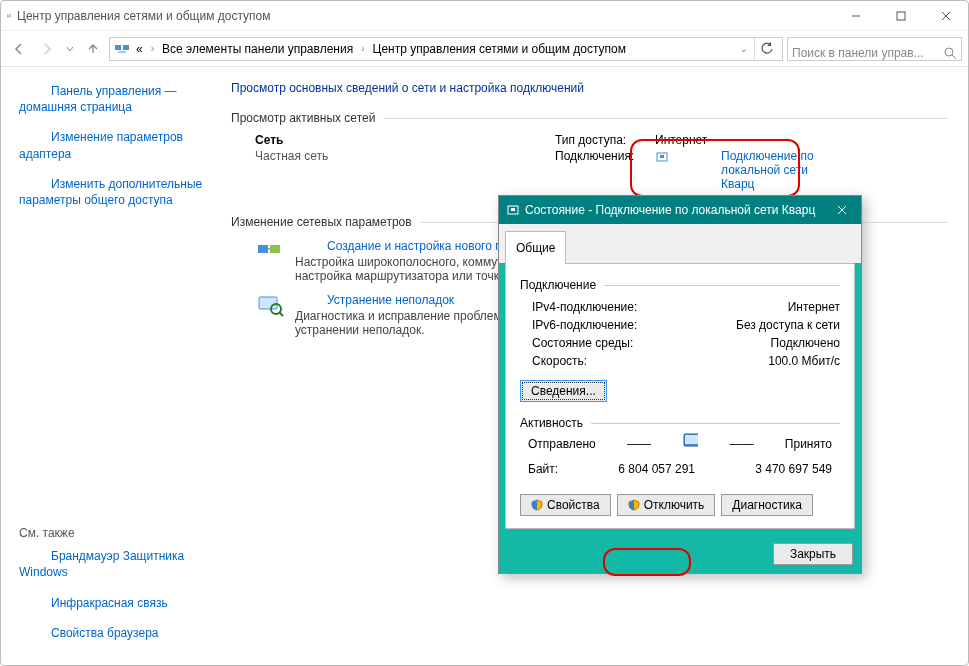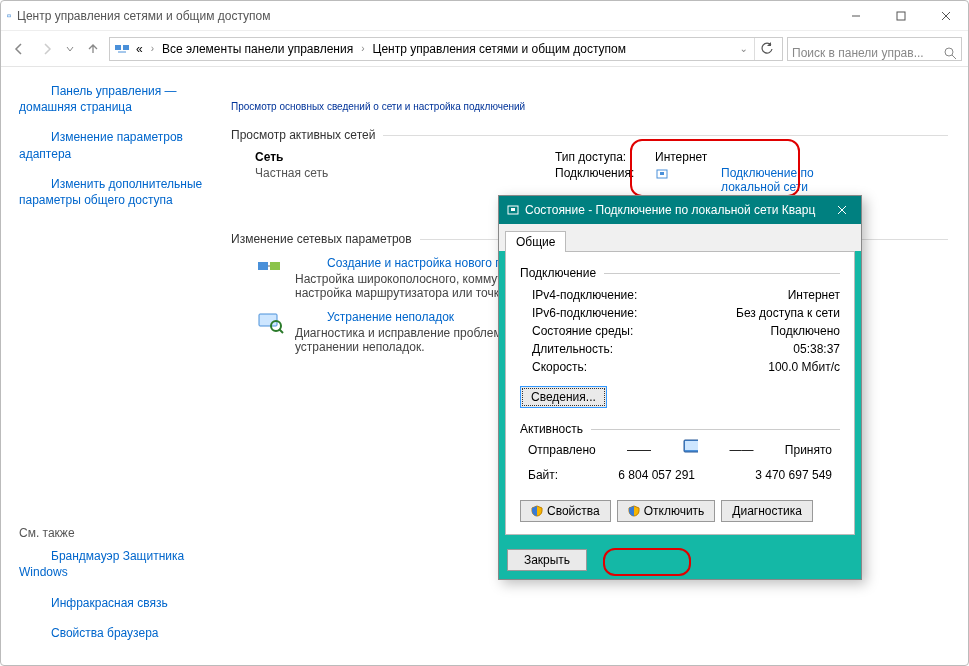--- a/index.html
+++ b/index.html
@@ -56,21 +56,21 @@
   .sidebar {
     width: 212px; padding: 16px 10px 10px 18px;
     display:flex; flex-direction:column;
   }
   .sidebar a, a.link { color:#0066cc; text-decoration:none; cursor:pointer;margin-left:32px; }
   .sidebar .item { margin-bottom: 14px; line-height:1.35; }
   .sidebar .spacer { flex:1; }
   .sidebar .footer-h { color:#555; margin-bottom:8px; }
 
   .main { flex:1; padding: 14px 20px 10px 18px; position:relative; }
-  .page-title { color:#003399; font-size:10px; margin-bottom: 16px; margin-top: 20px; }
+  .page-title { color:#003399; font-size:12px; margin-bottom: 16px; }
   .group-header { color:#333; margin: 6px 0; display:flex; align-items:center; gap:8px; }
   .group-header .line { flex:1; height:1px; background:#ddd; }
   .network-row { display:flex; margin: 8px 0 22px 24px; }
   .network-left { width: 300px; }
   .network-left .name { font-weight:600; }
   .network-left .type { color:#555; margin-top:2px; }
   .network-right .row { display:flex; margin-bottom:2px; }
   .network-right .lbl { width:100px; color:#000; }
   .task { display:flex; gap:10px; margin: 10px 0 4px 24px; }
   .task .txt .tlink { color:#0066cc; }
@@ -92,42 +92,42 @@
   }
   .dialog .dtitlebar {
     height:28px; background:#008080; color:#fff;
     display:flex; align-items:center; padding:0 6px;
   }
   .dialog .dtitlebar .dtitle { flex:1; font-size:12px; margin-left:4px; }
   .dialog .dtitlebar .dclose { width:26px; height:22px; display:flex; align-items:center; justify-content:center; }
   .tabstrip { padding: 6px 6px 0 6px; background:#f0f0f0; }
   .tab {
     display:inline-block; background:#fff; border:1px solid #bbb; border-bottom:none;
-    padding:3px 10px; font-size:12px; position:relative; top:1px;
+    padding:9px 10px; font-size:12px; position:relative; top:1px;
   }
   .tabbody {
     background:#fff; border:1px solid #bbb;
     margin: 0 6px 6px 6px; padding: 10px 14px 12px 14px;
   }
   .fieldset-label { display:flex; align-items:center; gap:8px; margin: 4px 0 6px 0; }
   .fieldset-label .line { flex:1; height:1px; background:#ccc; }
   .kv { display:flex; justify-content:space-between; padding: 2px 0 2px 12px; }
   .kv .k { color:#000; }
   .kv .v { color:#000; }
   .btn {
     display:inline-flex; align-items:center; gap:4px;
     border:1px solid #999; background:#eaeaea;
     padding: 3px 10px; font-size:12px; cursor:pointer;
     min-width:70px; justify-content:center;
   }
   .btn.focus { outline:1px dotted #333; outline-offset:-3px; border-color:#3399ff; }
   .activity-row { display:flex; align-items:center; justify-content:space-between; margin:6px 0; padding:0 8px;gap:9px; }
   .byte-row { display:flex; justify-content:space-between; padding:4px 8px; }
   .shield { width:12px; height:12px; }
-  .dialog .footer { display:flex; padding:8px; }
+  .dialog .footer { display:flex; justify-content:flex-end; padding:8px; }
   .btnrow { display:flex; gap:6px; margin-top:14px; }
 </style>
 </head>
 <body>
 
 <div class="titlebar">
   <span class="mini-icon">
     <svg class="icon" viewBox="0 0 16 16">
         <rect x="1" y="3" width="14" height="9" rx="1" fill="#4a90d9" stroke="#2a5a99"></rect>
         <rect x="2" y="4" width="12" height="7" fill="#cde6ff"></rect>
@@ -316,24 +316,20 @@
       </div>
     <div class="kv">
         <span class="k">IPv6-подключение:</span>
         <span class="v">Без доступа к сети</span>
       </div>
     <div class="kv">
         <span class="k">Состояние среды:</span>
         <span class="v">Подключено</span>
       </div>
     <div class="kv">
-        <span class="k">Длительность:</span>
-        <span class="v">05:38:37</span>
-      </div>
-    <div class="kv">
         <span class="k">Скорость:</span>
         <span class="v">100.0 Мбит/с</span>
       </div>
     <div style="margin:10px 0 6px 0;">
       <span class="btn focus">Сведения...</span>
     </div>
 
     <div class="fieldset-label" style="margin-top:14px">
       <span>Активность</span>
         <div class="line"></div>

